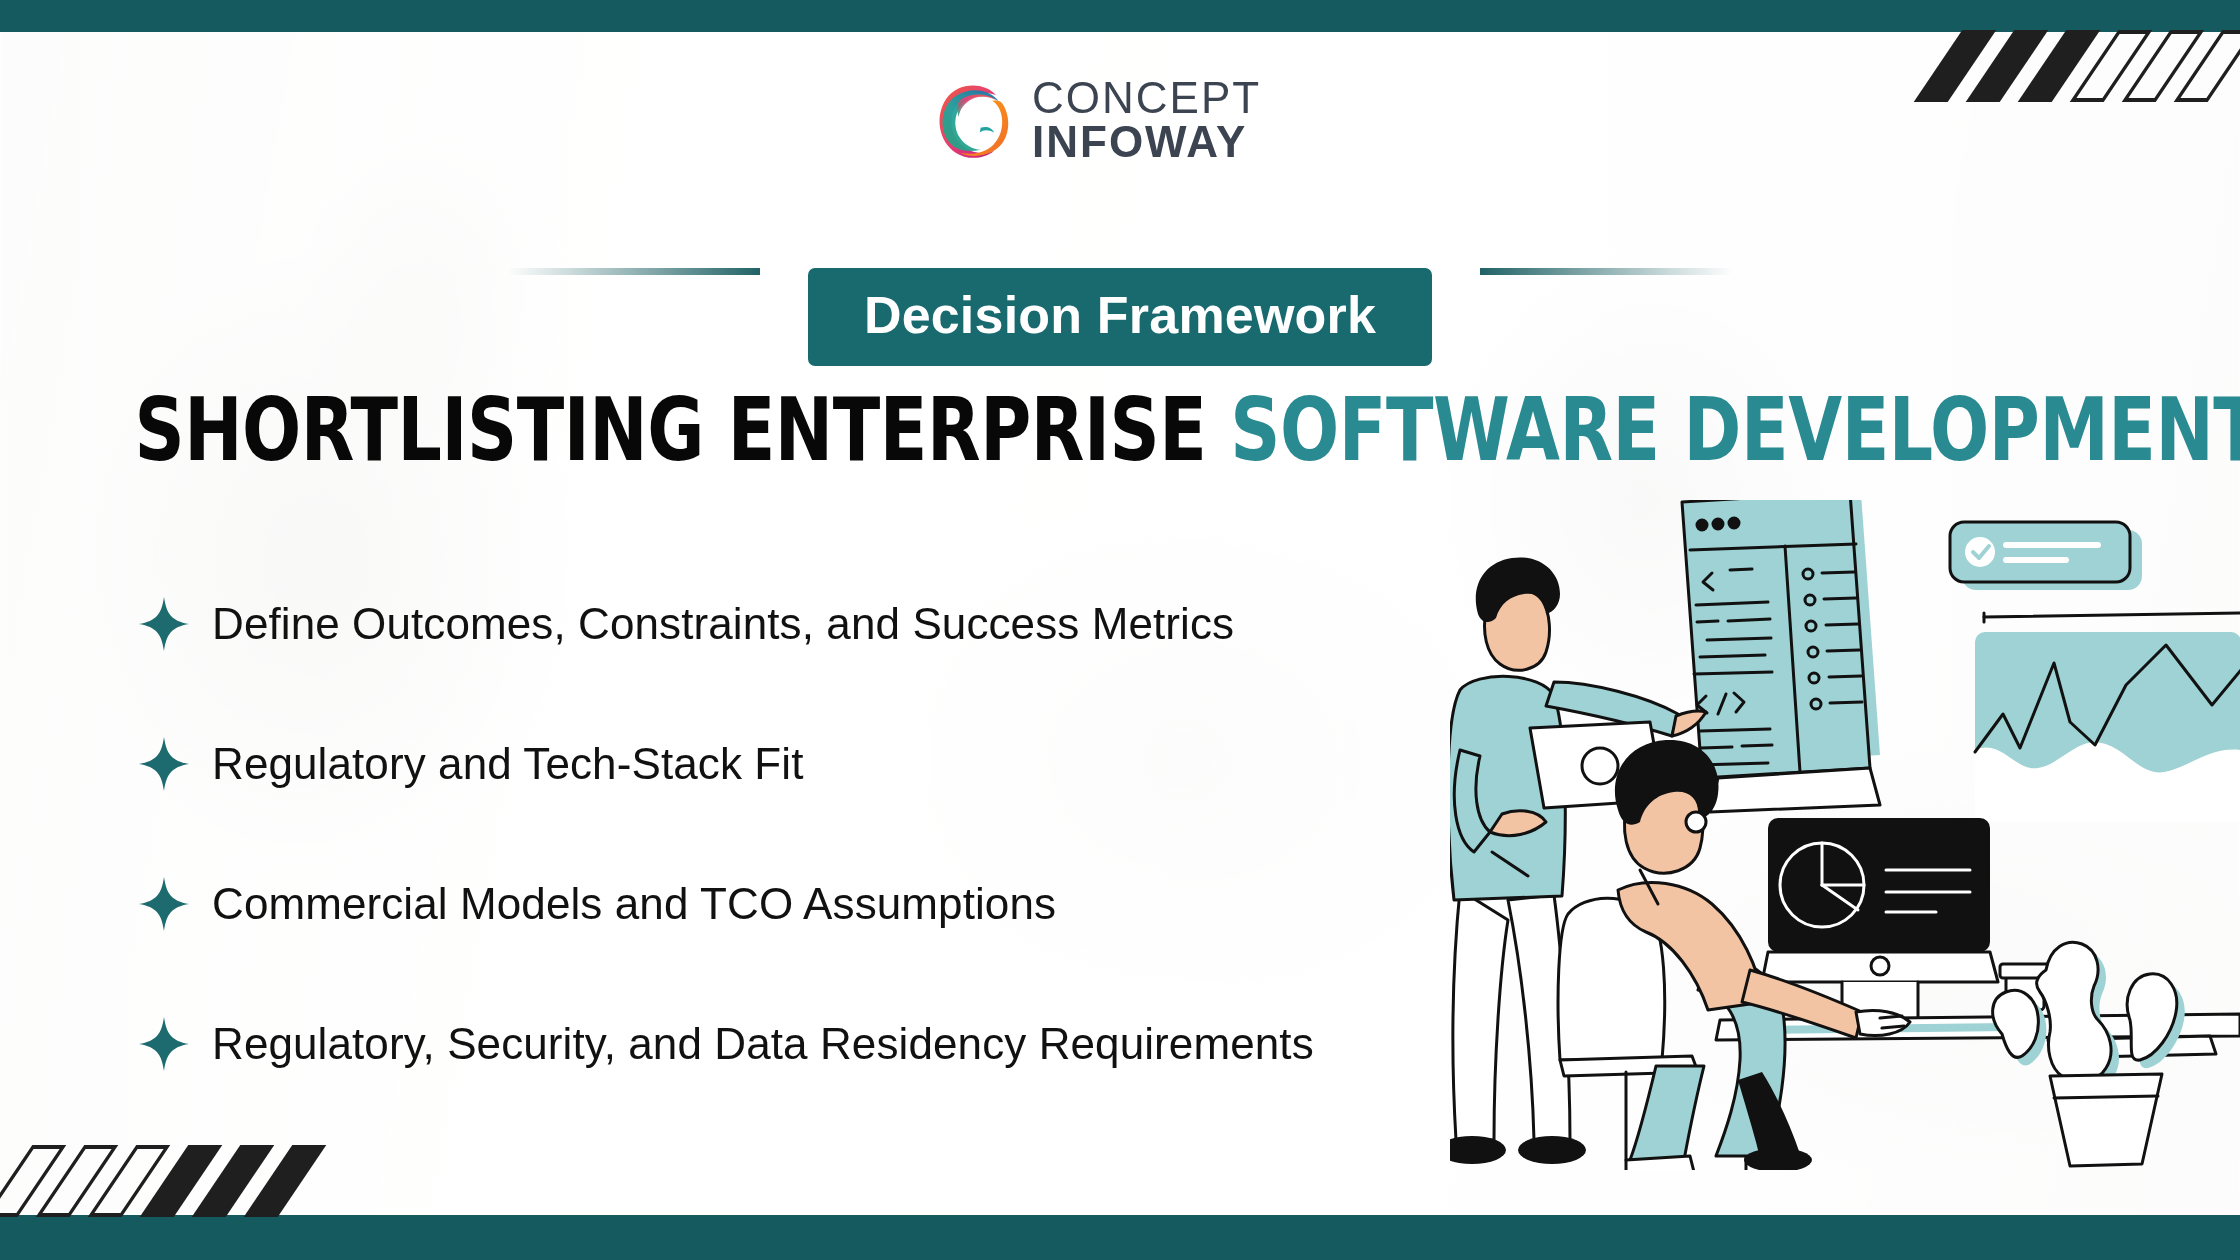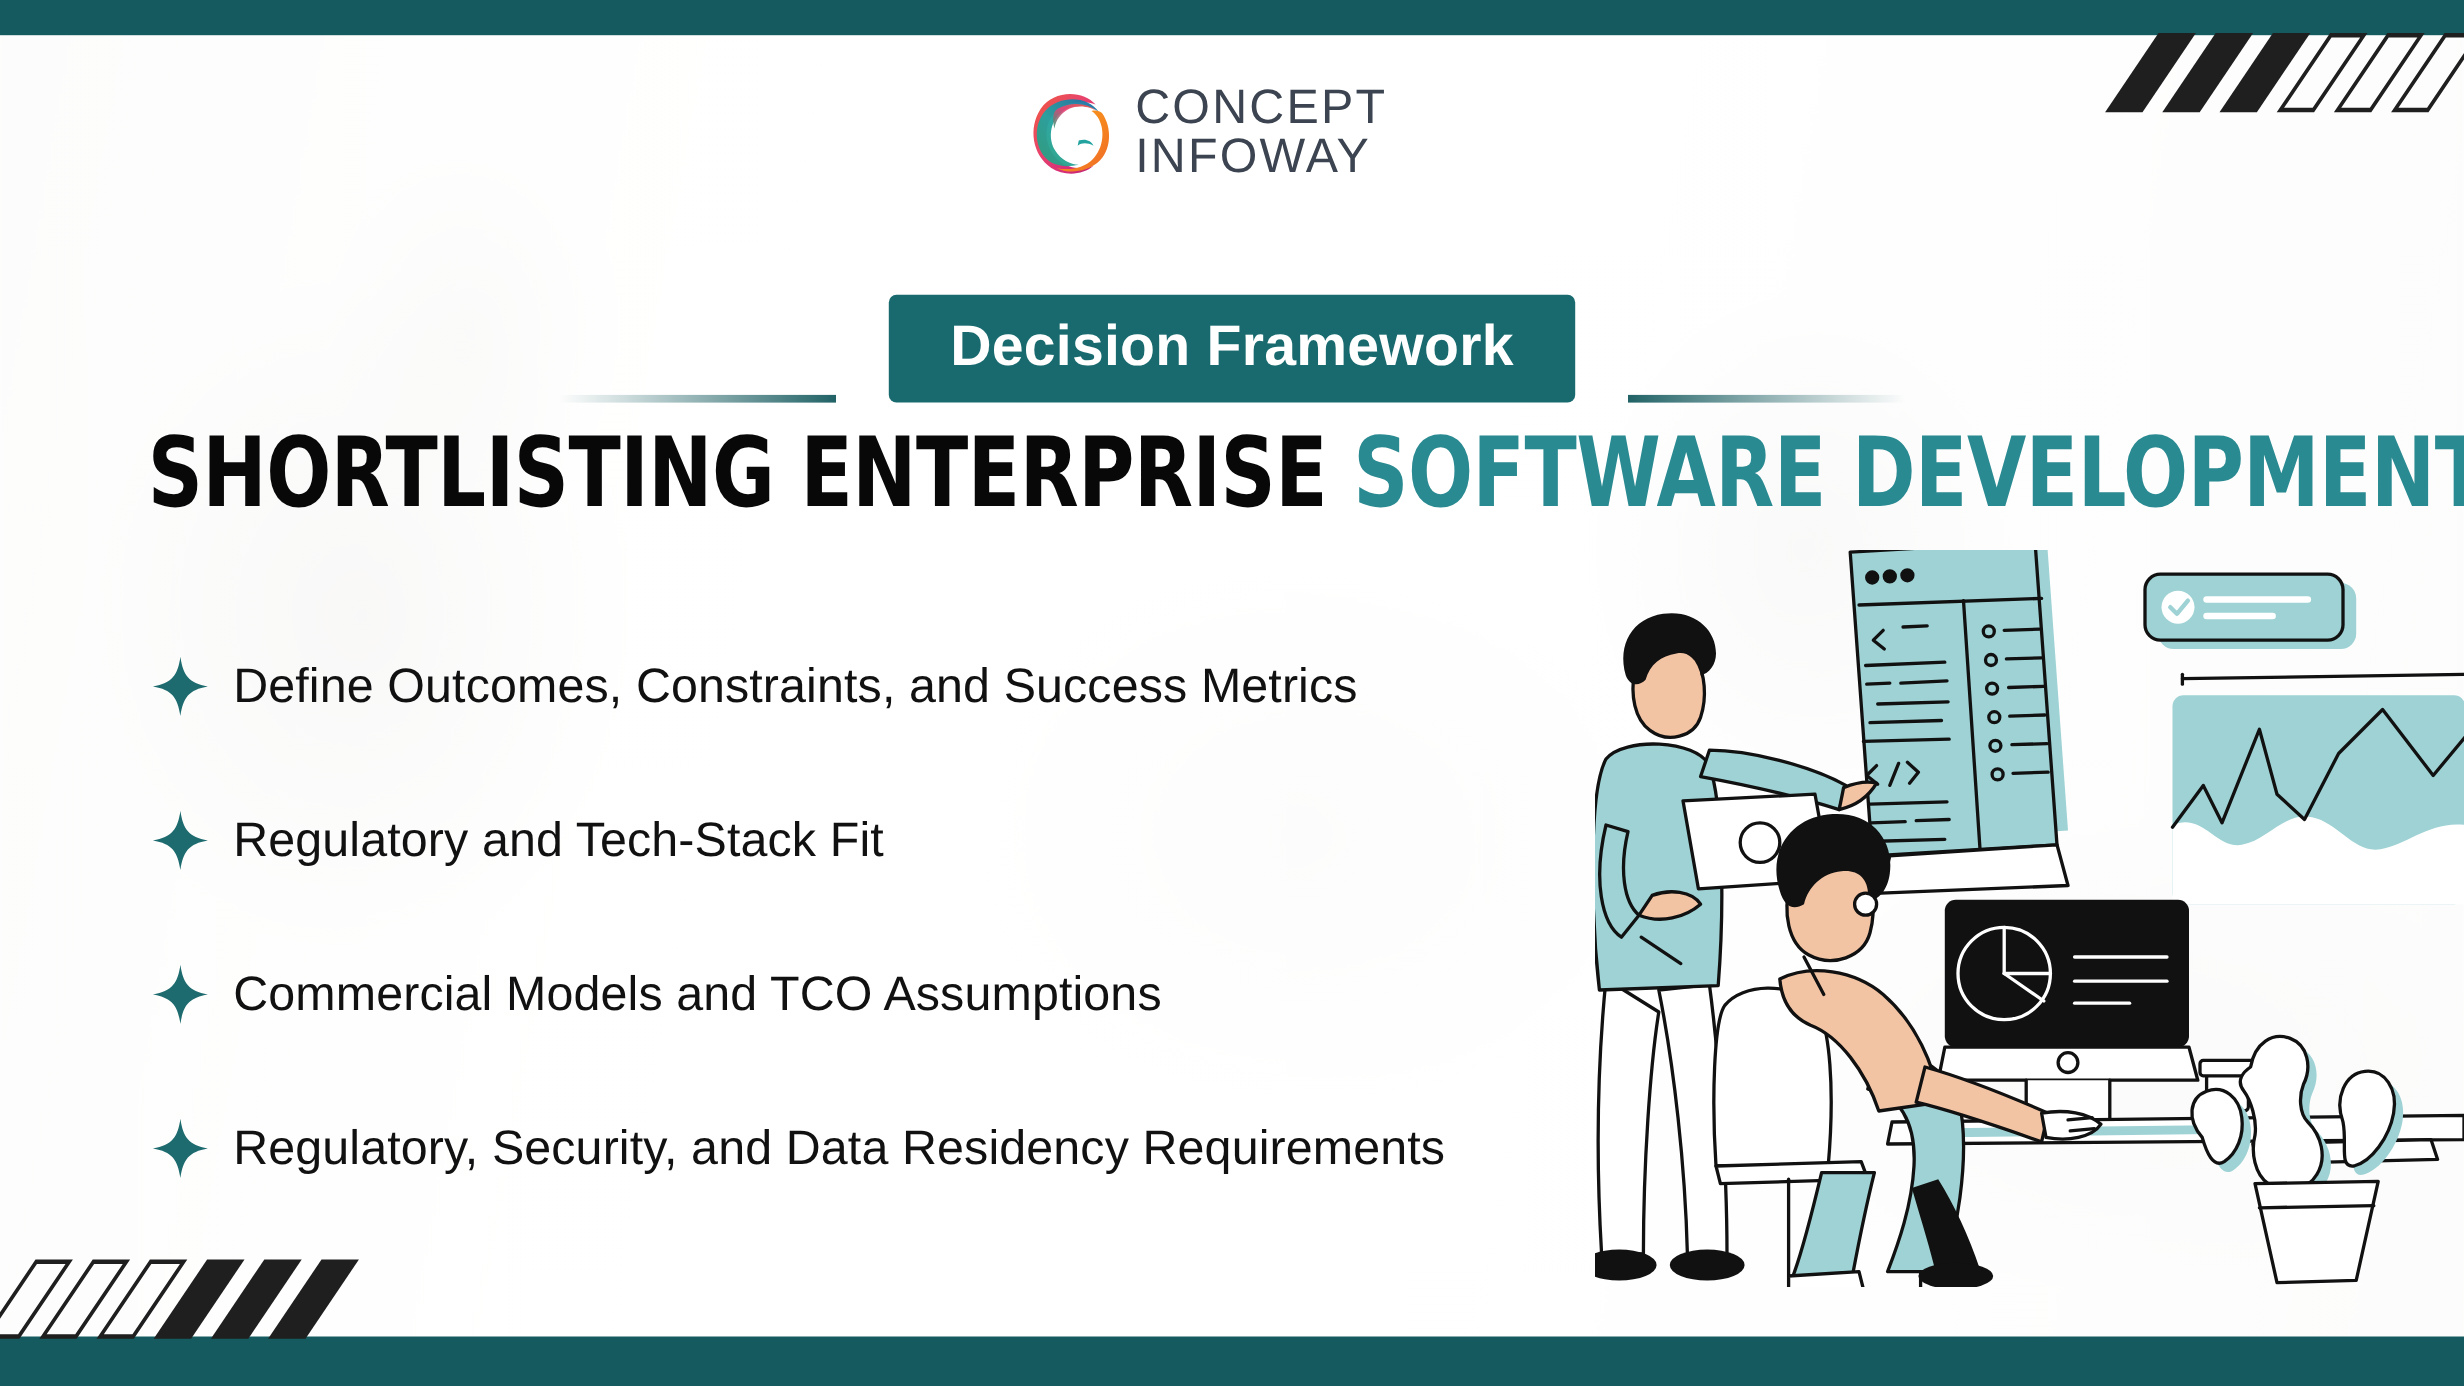--- a/index.html
+++ b/index.html
@@ -41,24 +41,24 @@
   .stripes .s.fill{ background:#1f1f1f; }
   .stripes .s.out{ background:transparent; border:4px solid #1f1f1f; }
   .stripes-tr{ right:8px; top:30px; }
   .stripes-bl{ left:8px; bottom:43px; }
 
   
   .logo{ position:absolute; left:925px; top:72px; display:flex; align-items:center; gap:11px; }
   .logo-mark{ width:96px; height:96px; }
   .logo-text{ display:flex; flex-direction:column; line-height:1.0; color:#3b4450; letter-spacing:2px; }
   .logo-text .l1{ font-size:44px; font-weight:400; }
-  .logo-text .l2{ font-size:44px; font-weight:400; }
-
-  
-  .eyebrow-row{ position:absolute; left:0; top:268px; width:2240px; display:flex; align-items:flex-end; justify-content:center; gap:0; }
+  .logo-text .l2{ font-size:44px; font-weight:700; }
+
+  
+  .eyebrow-row{ position:absolute; left:0; top:268px; width:2240px; display:flex; align-items:flex-start; justify-content:center; gap:0; }
   .line{ height:7px; width:252px; }
   .line.left{ background:linear-gradient(90deg, rgba(21,90,94,0) 0%, rgba(21,90,94,.22) 25%, rgba(21,90,94,.95) 100%); margin-right:48px; }
   .line.right{ background:linear-gradient(270deg, rgba(21,90,94,0) 0%, rgba(21,90,94,.22) 25%, rgba(21,90,94,.95) 100%); margin-left:48px; }
   .badge{
     background:#186a6e; color:#ffffff;
     padding:17px 56px 21px; border-radius:7px;
     font-size:52px; font-weight:700; letter-spacing:.2px;
     white-space:nowrap;
   }
 

